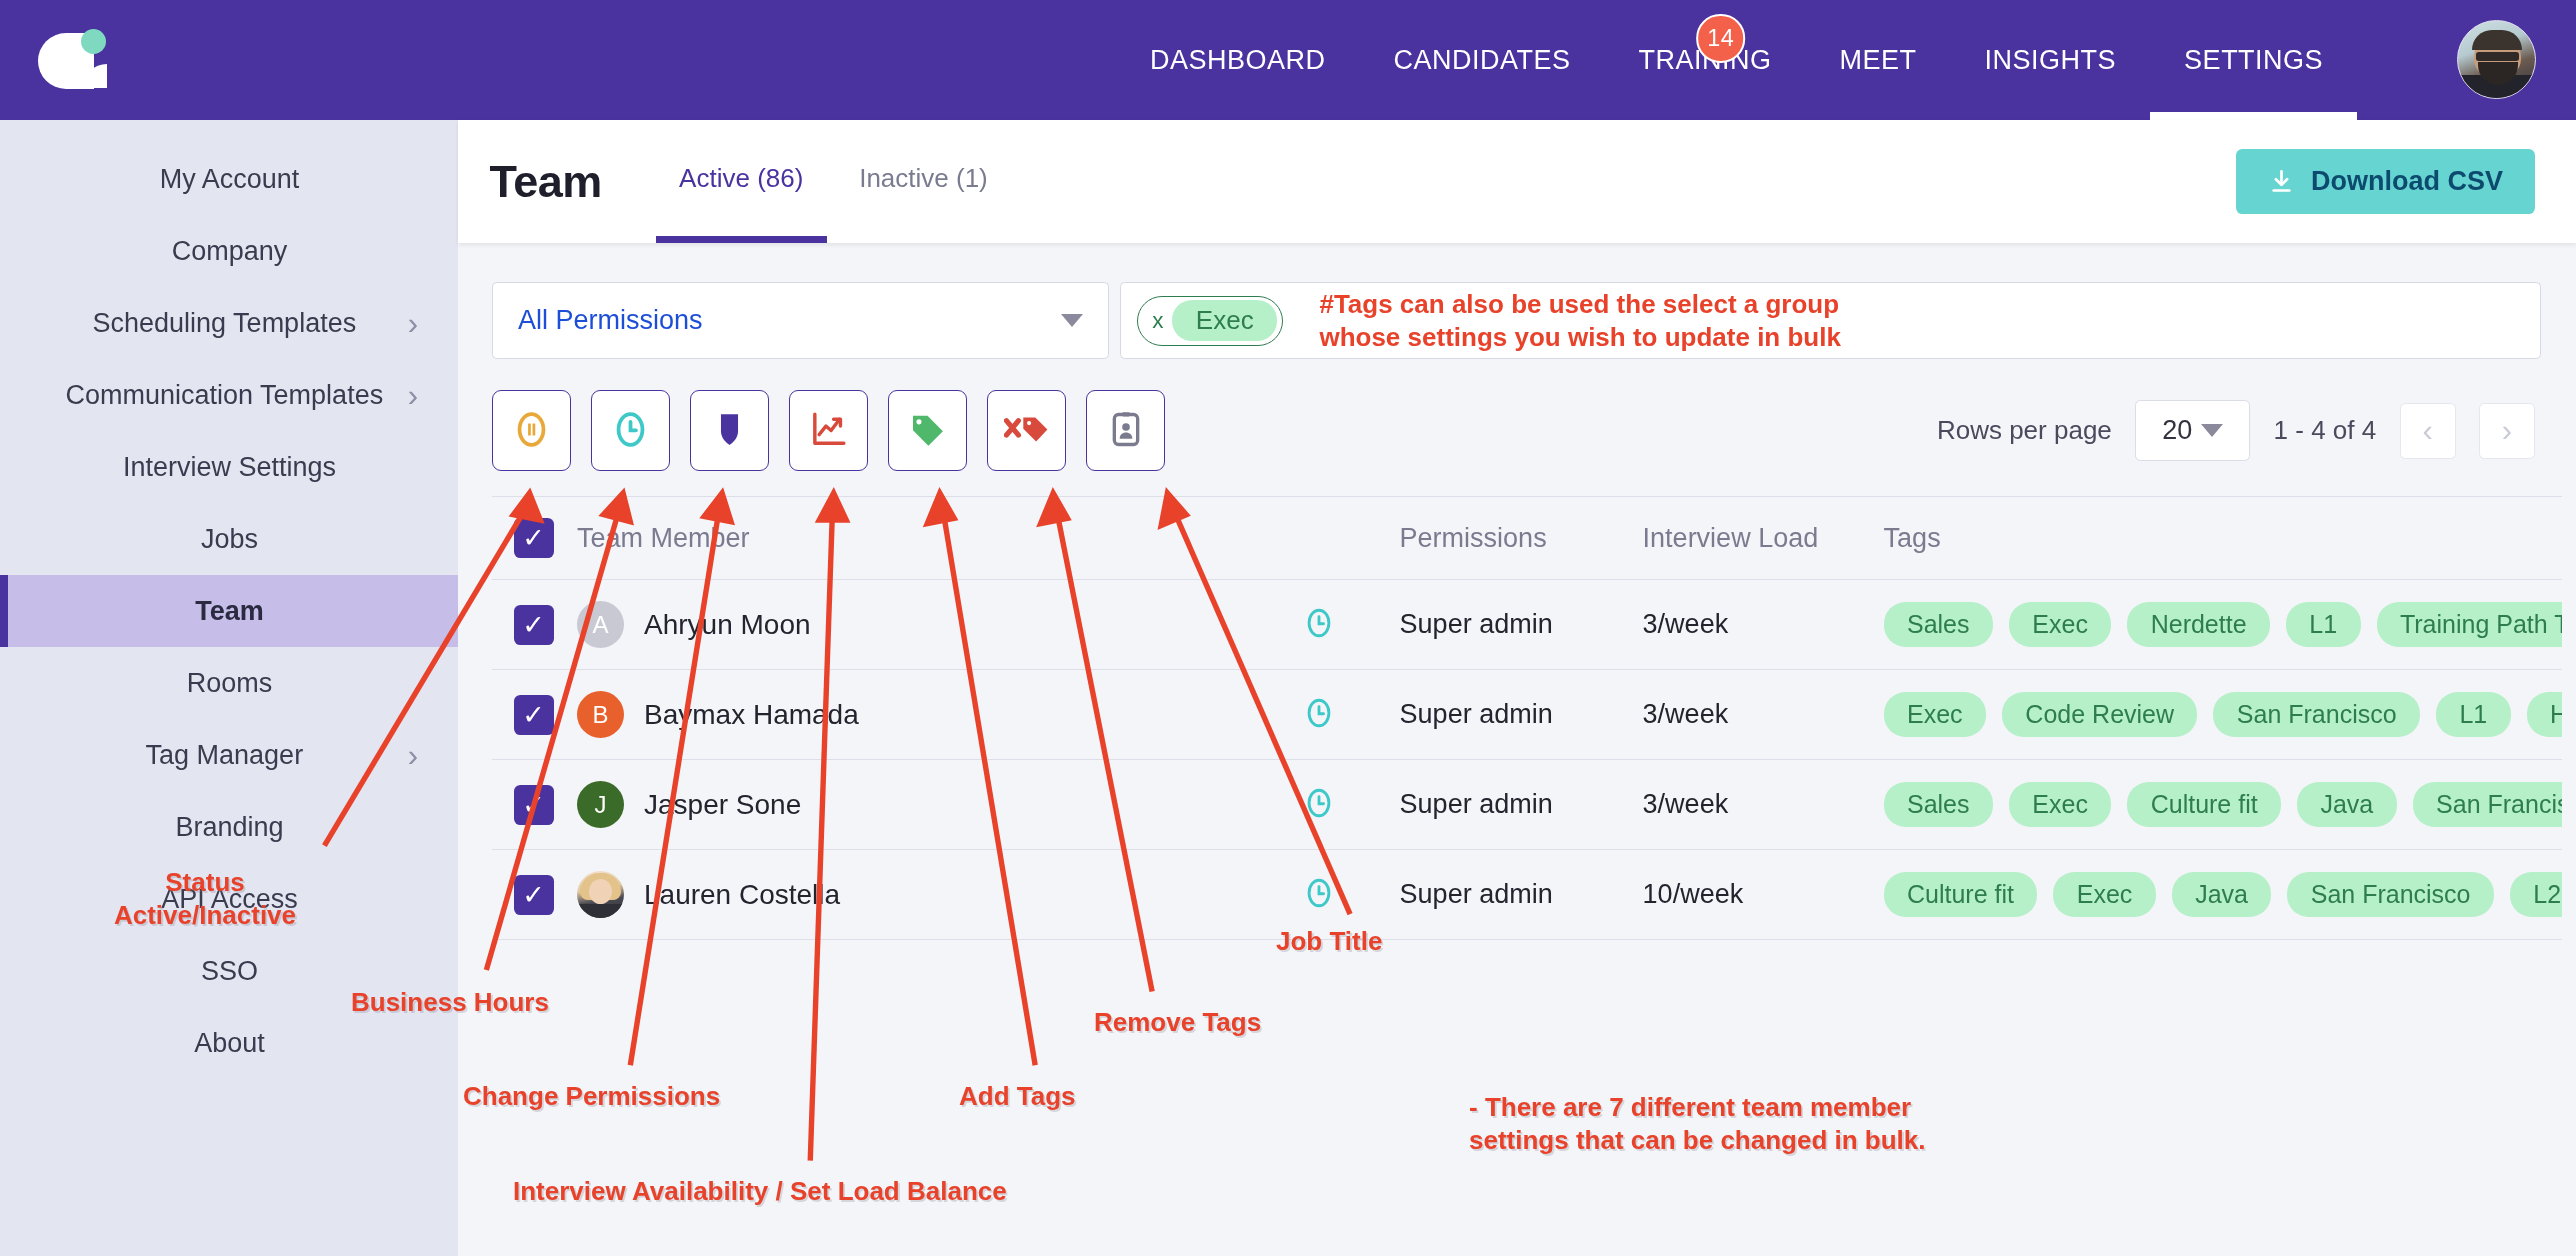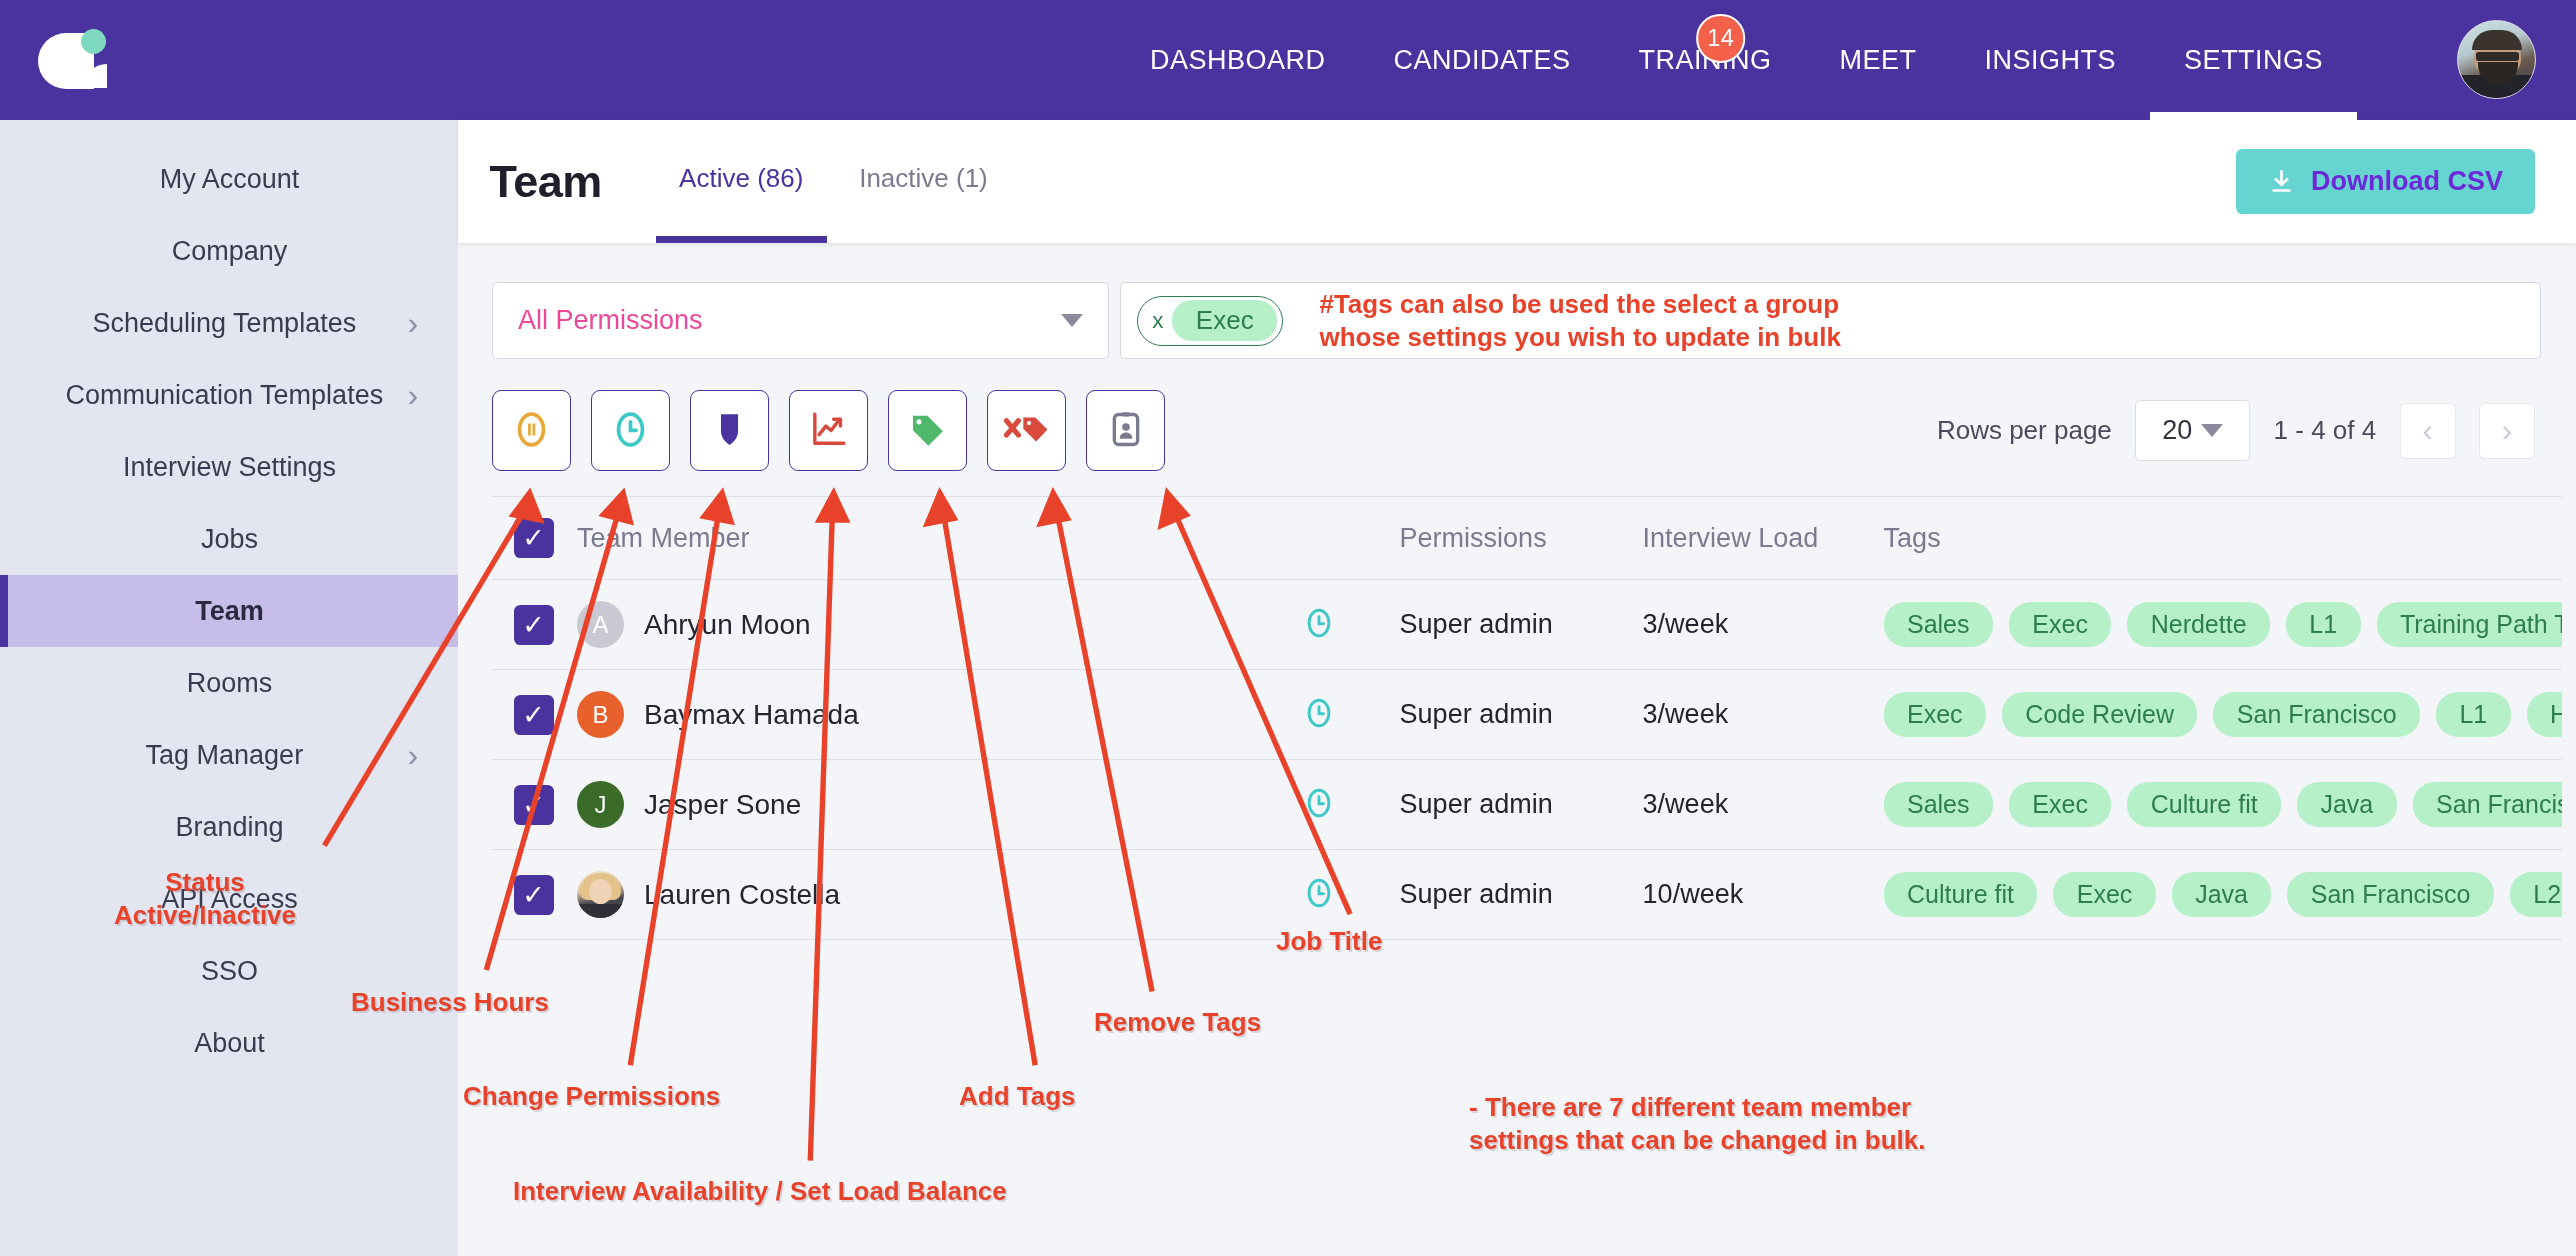--- a/index.html
+++ b/index.html
@@ -119,36 +119,36 @@
     padding: 0 23.4px; font-size: 26px; color: #7b7b90; cursor: pointer;
     padding-bottom: 5.4px;
   }
   .tab.active { color: #4a339f; }
   .tab.active::after {
     content: ""; position: absolute; left: 0; right: 0; bottom: 0;
     height: 7.2px; background: #4a339f;
   }
   .dl-btn {
     position: absolute; right: 41px; top: 29px; height: 65px;
-    background: #66d4d0; color: #6d28d9; border: none; border-radius: 6.3px;
+    background: #66d4d0; color: #0c4a6e; border: none; border-radius: 6.3px;
     display: flex; align-items: center; gap: 16px; padding: 0 32px;
     font-size: 27px; font-weight: bold; cursor: pointer;
     font-family: "Liberation Sans", sans-serif;
   }
   .dl-icon { display: inline-flex; }
 
   
   .filter-bar {
     position: absolute; left: 34px; top: 162px; width: 2049px; height: 77px;
     display: flex; align-items: stretch;
   }
   .perm-select {
     width: 617px; background: #ffffff; border: 0.9px solid #d6d8e3;
     border-radius: 4.5px; display: flex; align-items: center;
-    padding: 0 25px; font-size: 27px; color: #ec4899; cursor: pointer;
+    padding: 0 25px; font-size: 27px; color: #1d4ed8; cursor: pointer;
   }
   .perm-select .sel-label { flex: 1; }
   .caret { width: 0; height: 0; border-left: 11.7px solid transparent;
            border-right: 11.7px solid transparent; border-top: 13.5px solid #8a8a9c; }
   .tag-field {
     flex: 1; margin-left: 10.8px; background: #ffffff; border: 0.9px solid #d6d8e3;
     border-radius: 4.5px; display: flex; align-items: center; padding: 0 16px; gap: 16px;
   }
   .chip-outer {
     display: flex; align-items: center; height: 50px;

